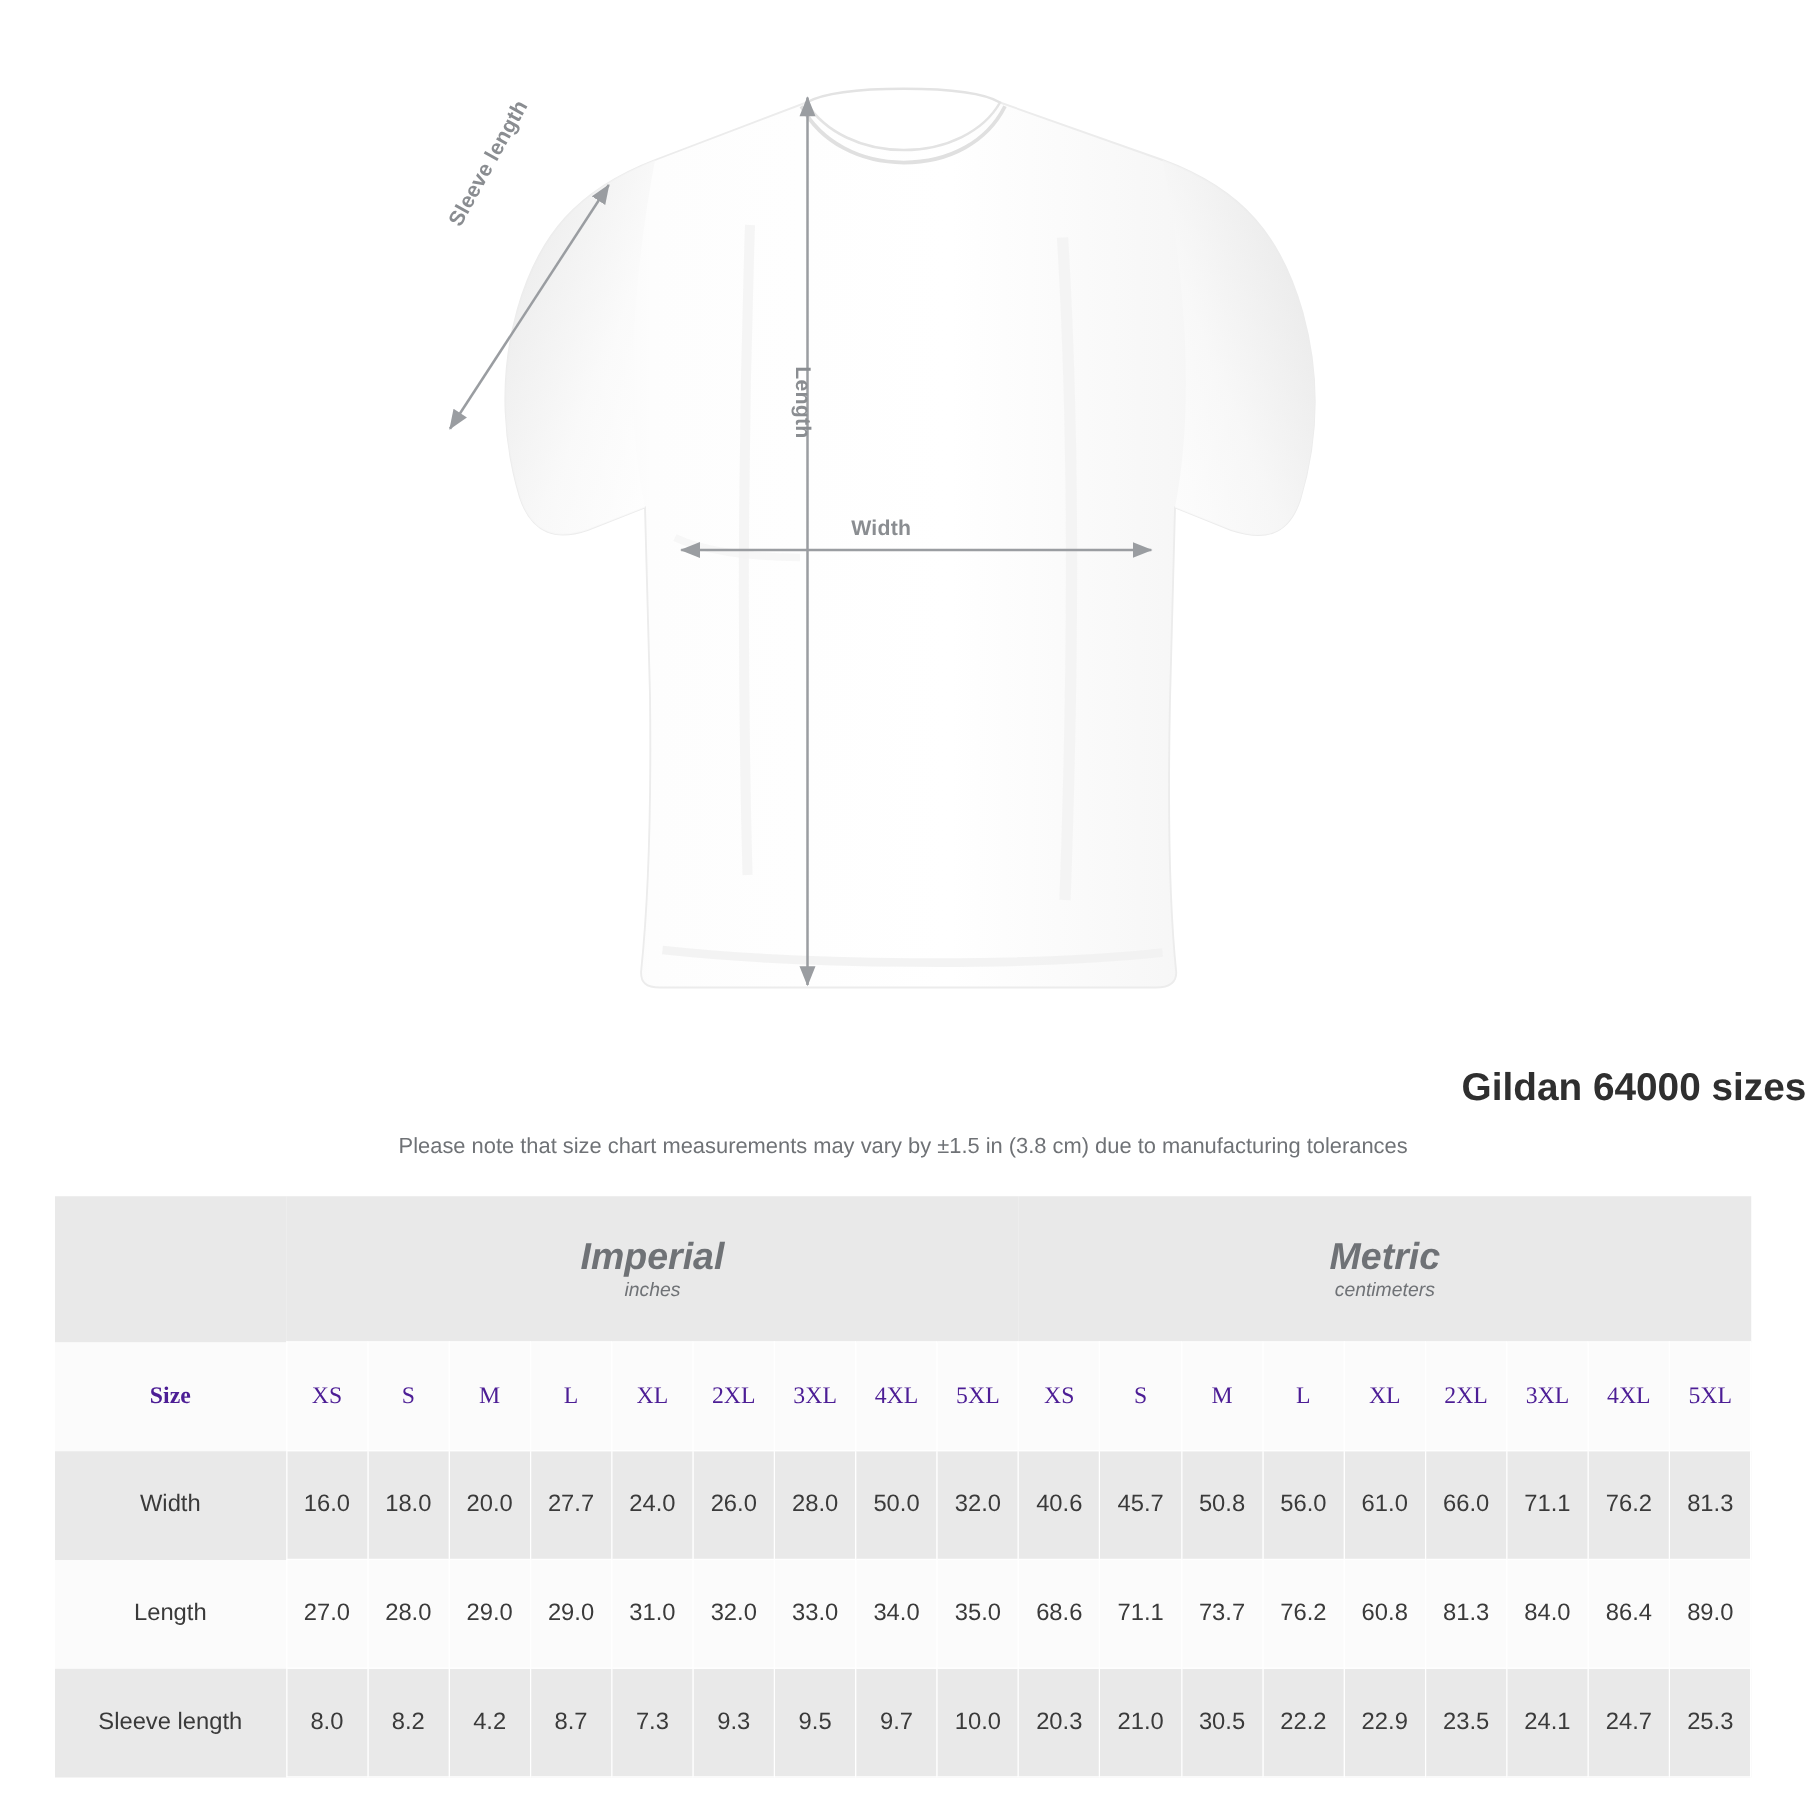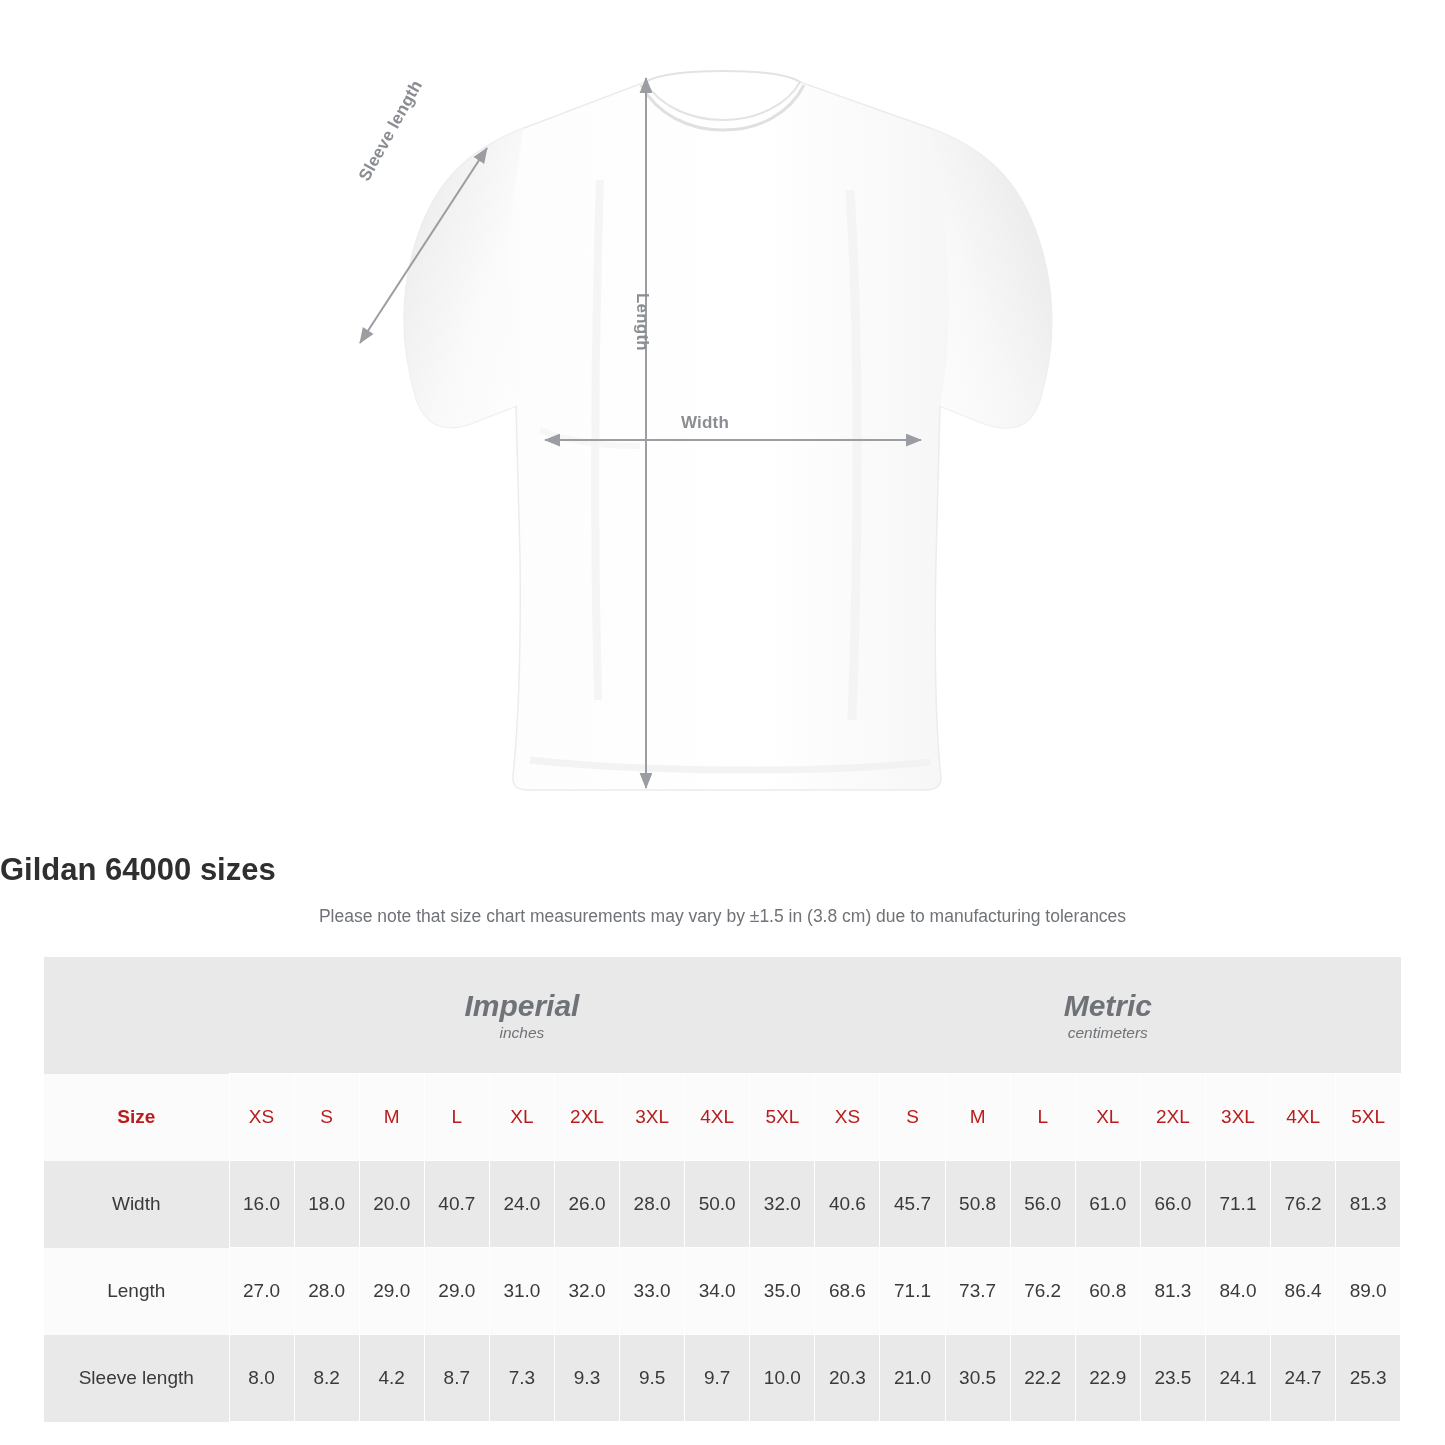--- a/index.html
+++ b/index.html
@@ -54,21 +54,21 @@
     white-space: nowrap;
   }
   .label-width {
     left: 681px;
     top: 413px;
     white-space: nowrap;
   }
 
   
   .heading {
-    text-align: left;
+    text-align: right;
     font-size: 31px;
     font-weight: bold;
     color: #2f2f2f;
     margin-top: 22px;
   }
   .subheading {
     text-align: center;
     font-size: 17.5px;
     color: #6f7276;
     margin-top: 18px;
@@ -105,22 +105,23 @@
     font-size: 15.5px;
     font-style: italic;
     color: #6f7276;
     margin-top: 2px;
   }
 
   .row-head td, .row-head th {
     height: 84px;
     background: #fbfbfb;
     font-size: 19px;
-    color: #b91c1c;
-    font-weight: bold;
+    color: #4c1d95;
+    font-weight: bold;
+    font-family: Liberation Serif, serif;
   }
   .row-head td.sizecell {
     background: #fbfbfb;
   }
   .row-head .rowlabel {
     font-size: 19px;
     font-weight: bold;
   }
 
   .data-row td {
@@ -269,21 +270,21 @@
           <td class="cell">3XL</td>
           <td class="cell">4XL</td>
           <td class="cell">5XL</td>
         </tr>
 
         <tr class="data-row alt">
           <td class="rowlabel">Width</td>
           <td class="cell">16.0</td>
           <td class="cell">18.0</td>
           <td class="cell">20.0</td>
-          <td class="cell">40.7</td>
+          <td class="cell">27.7</td>
           <td class="cell">24.0</td>
           <td class="cell">26.0</td>
           <td class="cell">28.0</td>
           <td class="cell">50.0</td>
           <td class="cell">32.0</td>
           <td class="cell">40.6</td>
           <td class="cell">45.7</td>
           <td class="cell">50.8</td>
           <td class="cell">56.0</td>
           <td class="cell">61.0</td>

